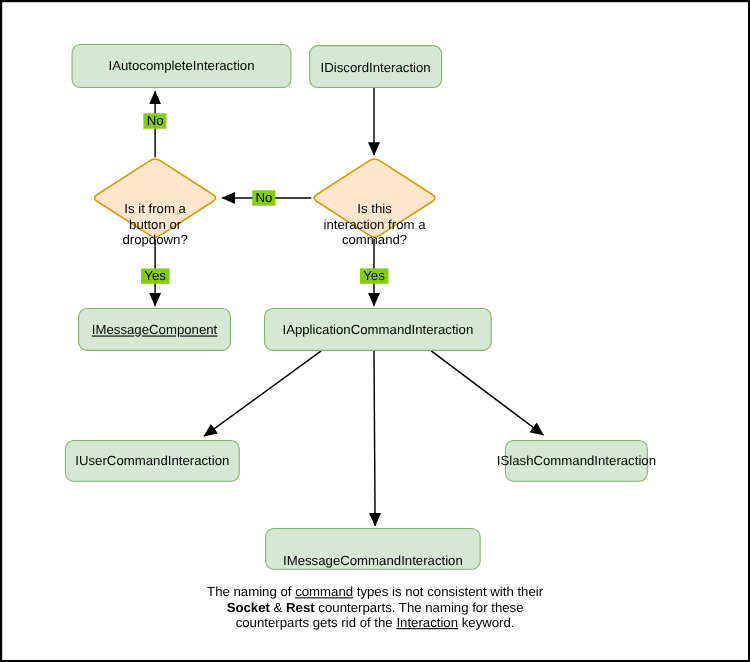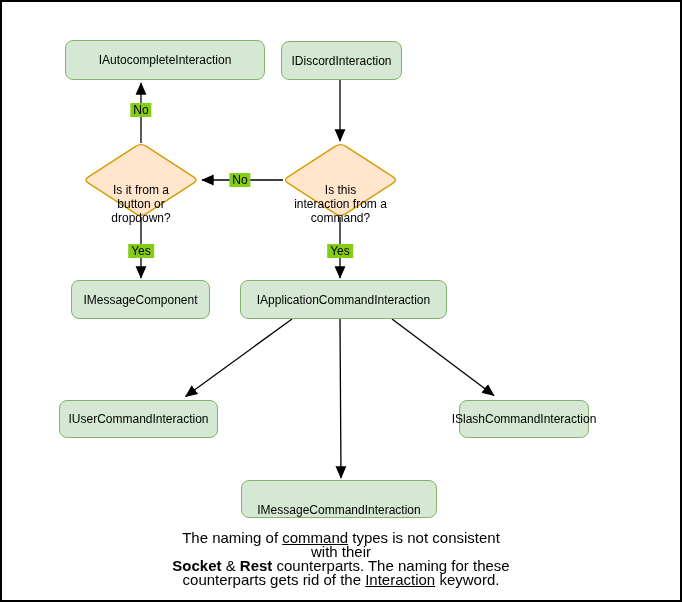--- a/index.html
+++ b/index.html
@@ -68,21 +68,21 @@
     padding: 0 3px;
     white-space: nowrap;
     z-index: 4;
   }
   .caption {
     position: absolute;
     left: 170px;
     top: 531px;
     width: 342px;
     text-align: center;
-    font-size: 15px;
+    font-size: 12px;
     line-height: 14px;
     color: #000000;
     z-index: 2;
   }
   .caption .u { text-decoration: underline; }
   .caption .b { font-weight: bold; }
 </style>
 </head>
 <body>
 
@@ -111,21 +111,21 @@
   </svg>
 
   <div class="node" style="left:41px; top:40px; width:200px; height:40px;margin-left:24px;">
     <span>IAutocompleteInteraction</span>
   </div>
 
   <div class="node" style="left:281px; top:41px; width:121px; height:39px;">
     <span>IDiscordInteraction</span>
   </div>
 
-  <div class="node" style="left:71px; top:280px; width:139px; height:39px;">
+  <div class="node" style="left:71px; top:280px; width:139px; height:39px;text-decoration:underline;">
     <span>IMessageComponent</span>
   </div>
 
   <div class="node" style="left:240px; top:280px; width:207px; height:39px;">
     <span>IApplicationCommandInteraction</span>
   </div>
 
   <div class="node" style="left:59px; top:400px; width:159px; height:38px;">
     <span>IUserCommandInteraction</span>
   </div>

